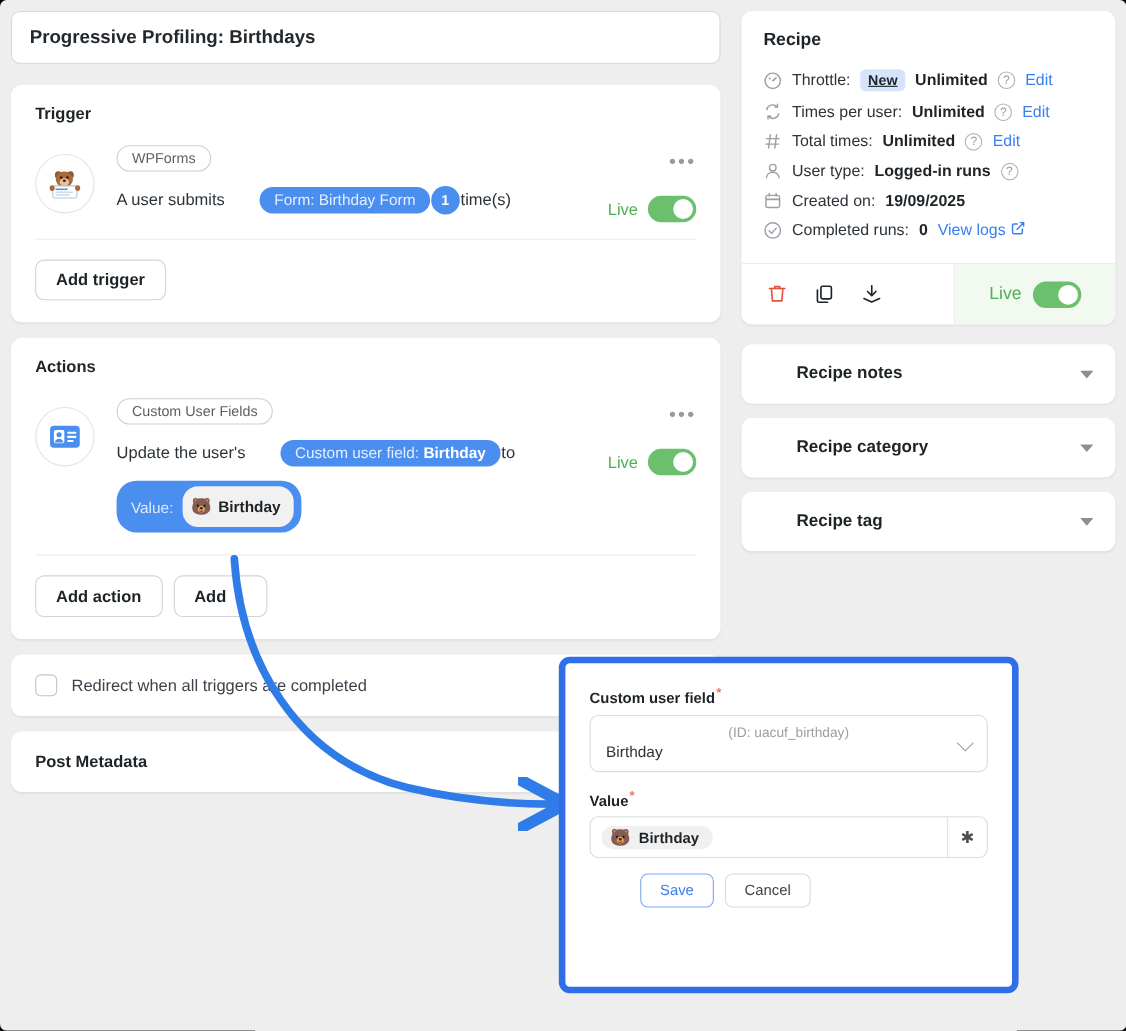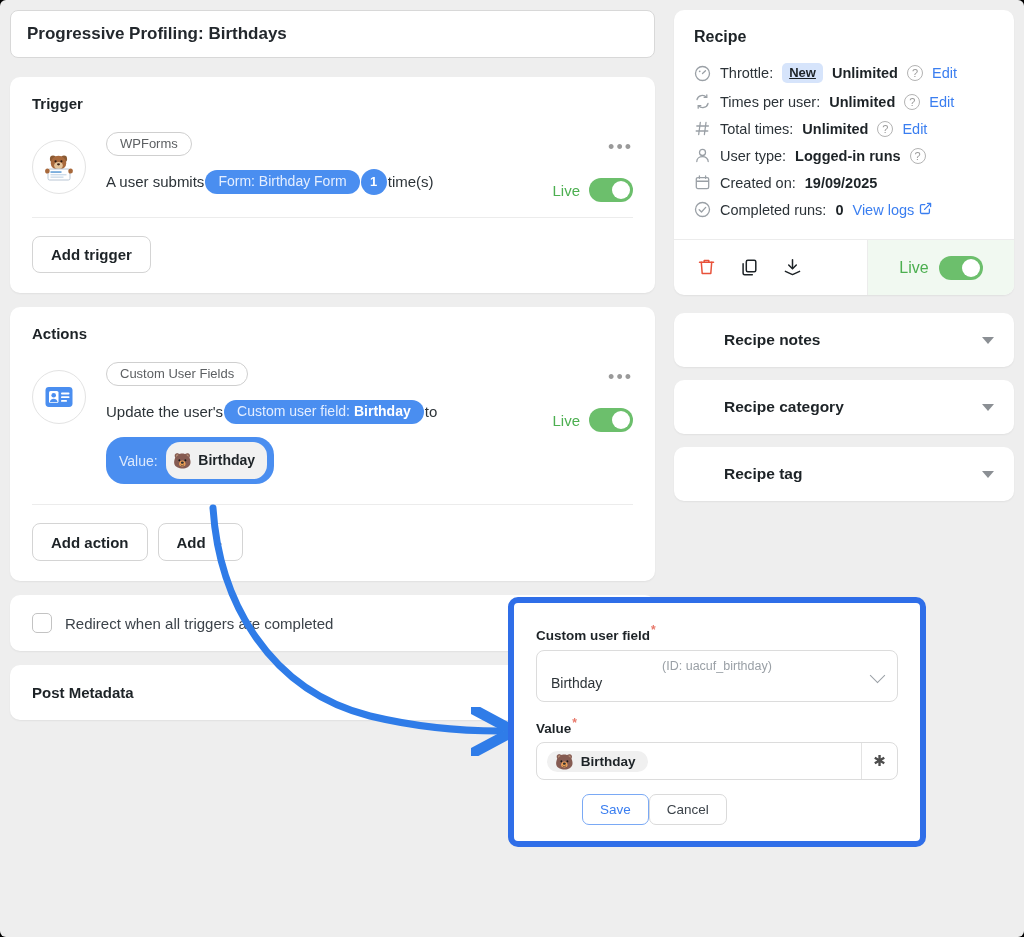--- a/index.html
+++ b/index.html
@@ -96,20 +96,21 @@
   .token {
     display: inline-flex;
     align-items: center;
     background: #4a8ef0;
     color: #e4eeff;
     border-radius: 16px;
     padding: 4px 13px 5px 13px;
     font-size: 14px;
     line-height: 1.1;
     white-space: nowrap;
+    margin-left: 31px;
   }
   .token b { color: #fff; font-weight: bold; margin-left: 4px; }
   .token-num {
     display: inline-flex; align-items: center; justify-content: center;
     background: #4a8ef0; color: #fff;
     width: 26px; height: 26px; border-radius: 50%;
     font-size: 13px; font-weight: bold;
   }
   .token-value {
     display: inline-flex; align-items: center;
@@ -257,21 +258,21 @@
     width: 0; height: 0;
     border-left: 6px solid transparent;
     border-right: 6px solid transparent;
     border-top: 7px solid #8b8f94;
   }
 
   
   .modal {
     position: absolute;
     left: 508px; top: 597px;
-    width: 418px; height: 250px;
+    width: 418px; height: 306px;
     background: #fff;
     border: 6px solid #2f6ee8;
     border-radius: 10px;
     padding: 20px 22px 0 22px;
     z-index: 40;
   }
   .field-label {
     font-size: 13.5px; font-weight: bold; color: #1d2327;
     margin-bottom: 7px;
   }
@@ -314,21 +315,21 @@
     padding: 3px 13px 3px 8px;
     font-size: 13.5px; font-weight: bold; color: #1d2327;
   }
   .asterisk-btn {
     width: 36px;
     border-left: 1px solid #e3e3e3;
     display: flex; align-items: center; justify-content: center;
     color: #4d4d4d; font-size: 15px;
     cursor: pointer;
   }
-  .modal-btns { display: flex; margin-top: 14px; padding-left: 46px; }
+  .modal-btns { display: flex; gap: 10px; margin-top: 14px; padding-left: 46px; }
   .btn-save {
     border: 1px solid #7aa9f5; background: #fff; color: #3a7ef0;
     border-radius: 7px; padding: 7px 17px; font-size: 13.5px;
     cursor: pointer; font-family: "Liberation Sans", sans-serif;
   }
   .btn-cancel {
     border: 1px solid #dadada; background: #fff; color: #3c434a;
     border-radius: 7px; padding: 7px 17px; font-size: 13.5px;
     cursor: pointer; font-family: "Liberation Sans", sans-serif;
   }

